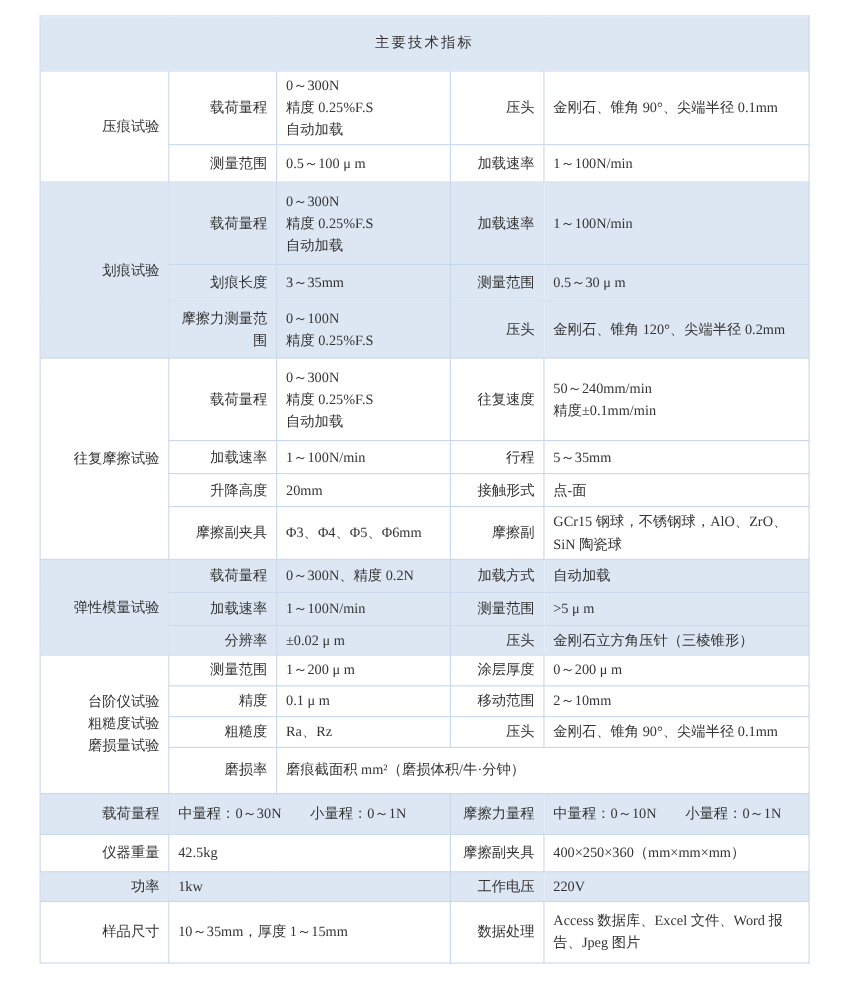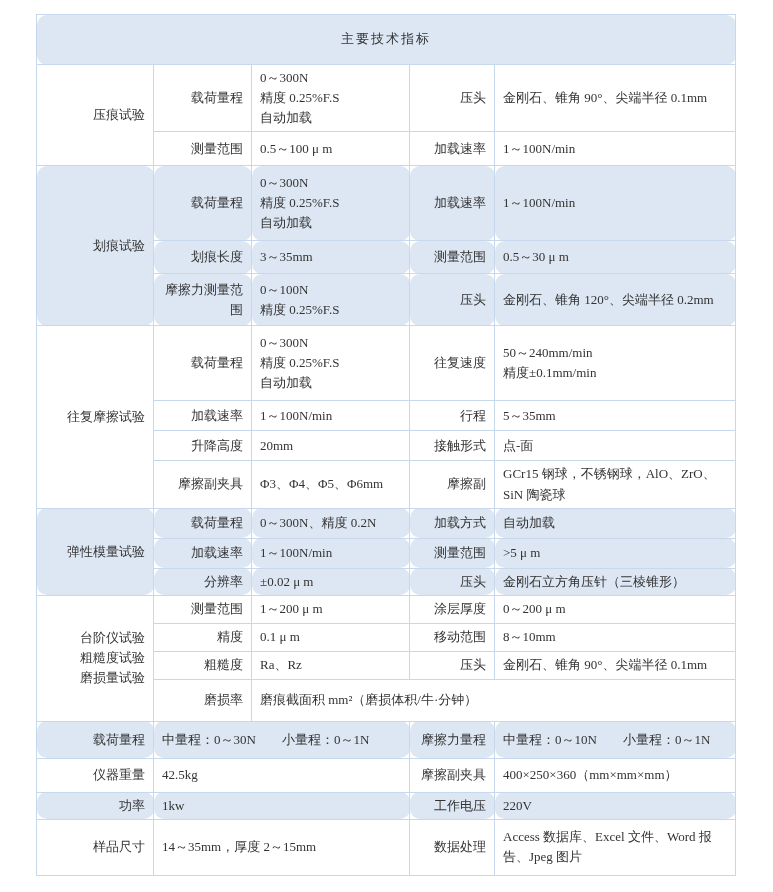--- a/index.html
+++ b/index.html
@@ -23,21 +23,21 @@
     border: 1px solid #c7d8ec;
     font-size: 13px;
     line-height: 1.55;
     padding: 3px 8px;
     vertical-align: middle;
     color: #333333;
     overflow: hidden;
   }
   td.lbl { text-align: right; white-space: pre-line; }
   td.val { text-align: left; white-space: pre-line; margin-top: 24px; }
-  tr.band td { background: #dde7f3; border-radius: 10px; }
+  tr.band td { background: #dde7f3; }
   tr.plain td { background: #ffffff; }
   td.title-cell {
     text-align: center;
     font-size: 17px;
     letter-spacing: 2px;
     background: #dde7f3;
   }
 </style>
 </head>
 <body>
@@ -151,21 +151,21 @@
 磨损量试验</td>
         <td class="lbl">测量范围</td>
         <td class="val">1～200 μ m</td>
         <td class="lbl">涂层厚度</td>
         <td class="val">0～200 μ m</td>
       </tr>
       <tr class="plain" style="height:28px">
         <td class="lbl">精度</td>
         <td class="val">0.1 μ m</td>
         <td class="lbl">移动范围</td>
-        <td class="val">8～10mm</td>
+        <td class="val">2～10mm</td>
       </tr>
       <tr class="plain" style="height:28px">
         <td class="lbl">粗糙度</td>
         <td class="val">Ra、Rz</td>
         <td class="lbl">压头</td>
         <td class="val">金刚石、锥角 90°、尖端半径 0.1mm</td>
       </tr>
       <tr class="plain" style="height:42px">
         <td class="lbl">磨损率</td>
         <td class="val" colspan="3">磨痕截面积 mm²（磨损体积/牛·分钟）</td>
@@ -184,19 +184,19 @@
         <td class="val">400×250×360（mm×mm×mm）</td>
       </tr>
       <tr class="band" style="height:20px">
         <td class="lbl">功率</td>
         <td class="val" colspan="2">1kw</td>
         <td class="lbl">工作电压</td>
         <td class="val">220V</td>
       </tr>
       <tr class="plain" style="height:56px">
         <td class="lbl">样品尺寸</td>
-        <td class="val" colspan="2">14～35mm，厚度 2～15mm</td>
+        <td class="val" colspan="2">10～35mm，厚度 1～15mm</td>
         <td class="lbl">数据处理</td>
         <td class="val">Access 数据库、Excel 文件、Word 报告、Jpeg 图片</td>
       </tr>
     </tbody>
   </table>
 </div>
 
 </body></html>

